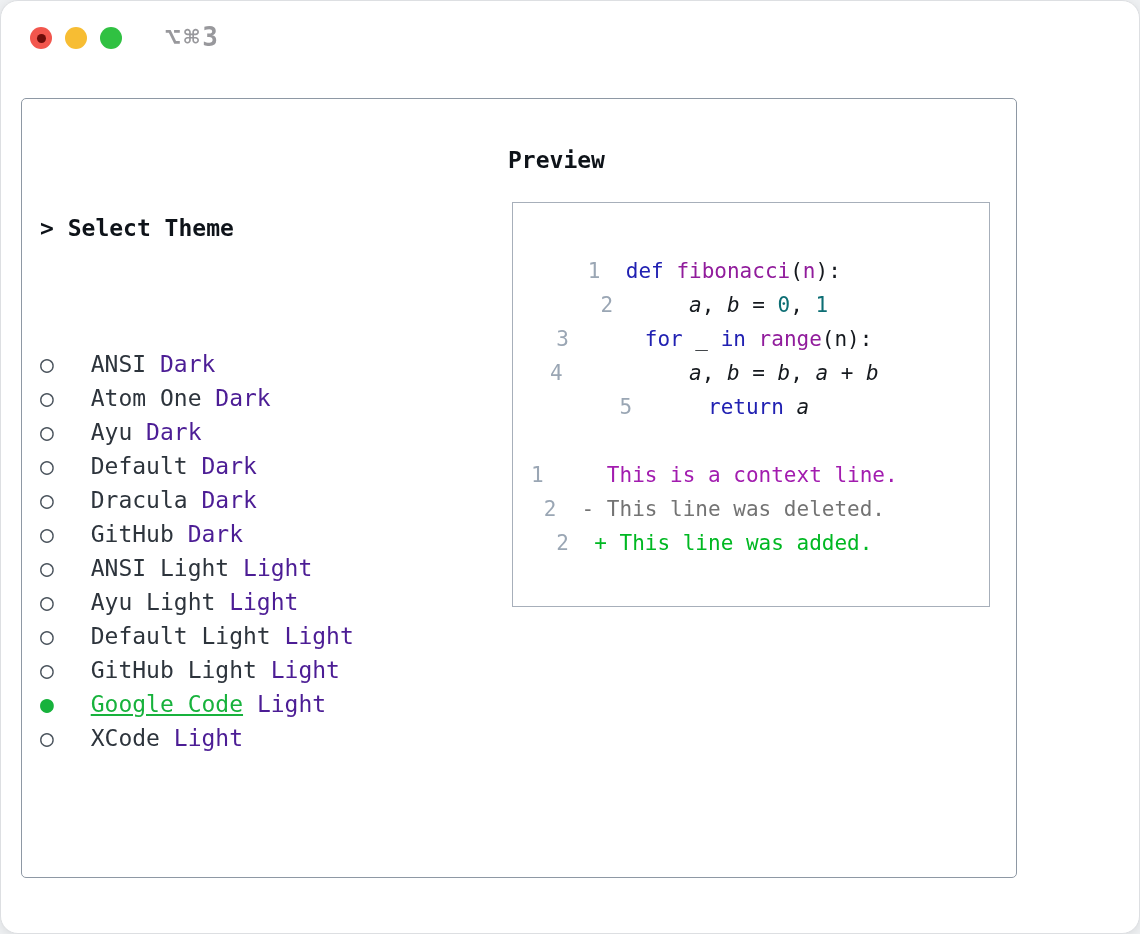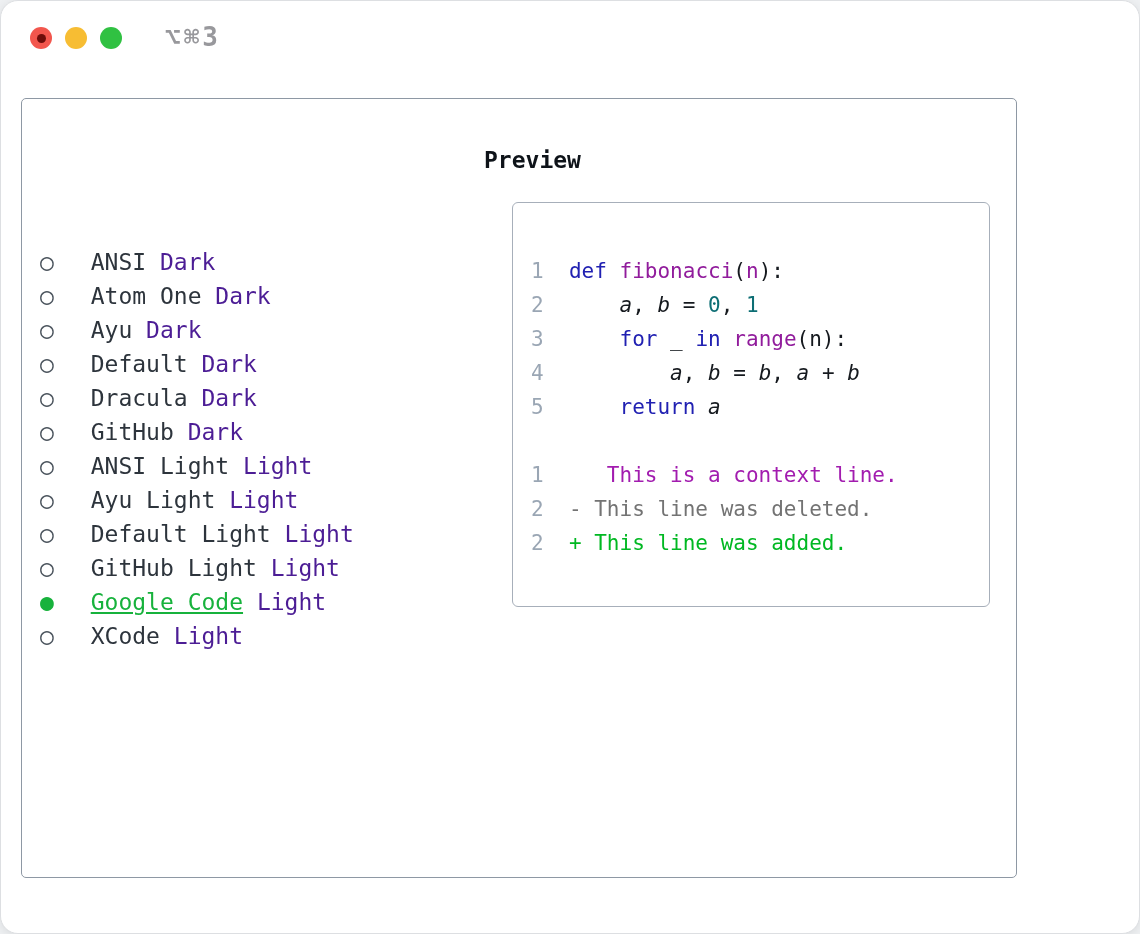--- a/index.html
+++ b/index.html
@@ -46,26 +46,26 @@
   .row{height:34px;}
   .select-header{font-weight:bold;color:#0e1319;}
   .select-header .prompt{display:inline-block;width:2ch;color:#0e1319;}
   .bullet{color:#4d565f;}
   .bullet.sel{color:#17b23c;}
   .name{color:#2d343c;margin-left:23px;}
   .name.sel{color:#17b23c;text-decoration:underline;}
   .variant{color:#4c1d95;}
   
   .preview-label{
-    position:absolute;left:462px;top:44px;
+    position:absolute;left:486px;top:44px;
     font-size:23px;line-height:34px;font-weight:bold;color:#0e1319;
   }
   .preview-box{
     position:absolute;left:490px;top:103px;width:476px;height:403px;
-    border:1.5px solid #a7afba;border-radius:6px;background:#fff;
+    border:1.5px solid #a7afba;border-radius:0;background:#fff;text-align:center;
   }
   .code{
     position:absolute;left:18px;top:51px;
     font-size:21px;line-height:34px;white-space:pre;
   }
   .code-line{height:34px;}
   .ln{color:#9aa6b4;}
   .kw{color:#2121b2;}
   .fn{color:#911c9c;}
   .lit{color:#0d6e74;}
@@ -85,20 +85,21 @@
         <div class="dot"></div>
       </div>
     <div class="tl tl-min"></div>
     <div class="tl tl-zoom"></div>
   </div>
   <div class="win-title">⌥⌘3</div>
 
   <div class="main-box">
 
     <div class="left-col">
+      <div class="row select-header"><span class="prompt">&gt;</span><span>Select Theme</span></div>
 
       <div id="theme-list"><div class="row"><span class="bullet">○ </span><span class="name">ANSI</span><span class="variant"> Dark</span></div><div class="row"><span class="bullet">○ </span><span class="name">Atom One</span><span class="variant"> Dark</span></div><div class="row"><span class="bullet">○ </span><span class="name">Ayu</span><span class="variant"> Dark</span></div><div class="row"><span class="bullet">○ </span><span class="name">Default</span><span class="variant"> Dark</span></div><div class="row"><span class="bullet">○ </span><span class="name">Dracula</span><span class="variant"> Dark</span></div><div class="row"><span class="bullet">○ </span><span class="name">GitHub</span><span class="variant"> Dark</span></div><div class="row"><span class="bullet">○ </span><span class="name">ANSI Light</span><span class="variant"> Light</span></div><div class="row"><span class="bullet">○ </span><span class="name">Ayu Light</span><span class="variant"> Light</span></div><div class="row"><span class="bullet">○ </span><span class="name">Default Light</span><span class="variant"> Light</span></div><div class="row"><span class="bullet">○ </span><span class="name">GitHub Light</span><span class="variant"> Light</span></div><div class="row"><span class="bullet sel">● </span><span class="name sel">Google Code</span><span class="variant"> Light</span></div><div class="row"><span class="bullet">○ </span><span class="name">XCode</span><span class="variant"> Light</span></div></div>
 
       <div class="row"> </div>
       
 
       
 
       
       

